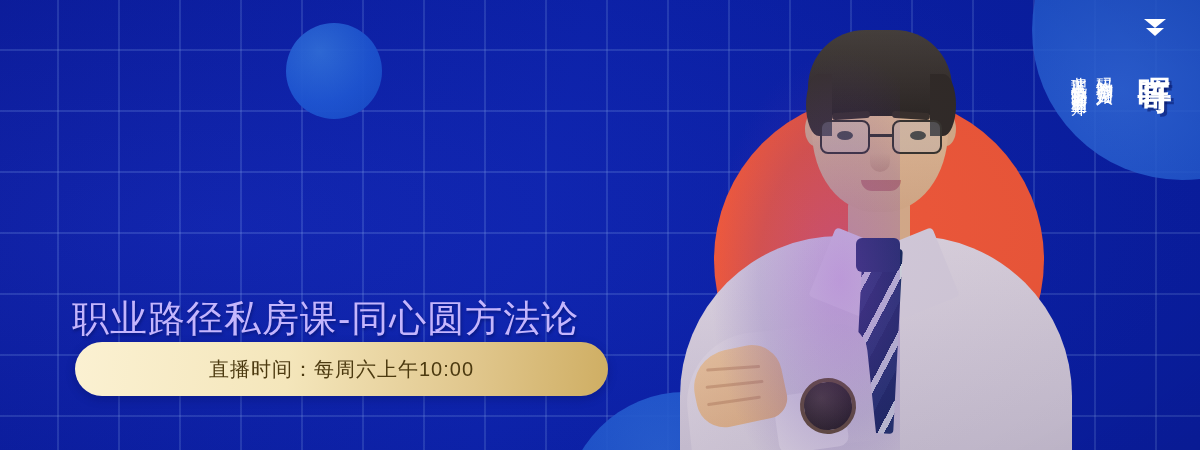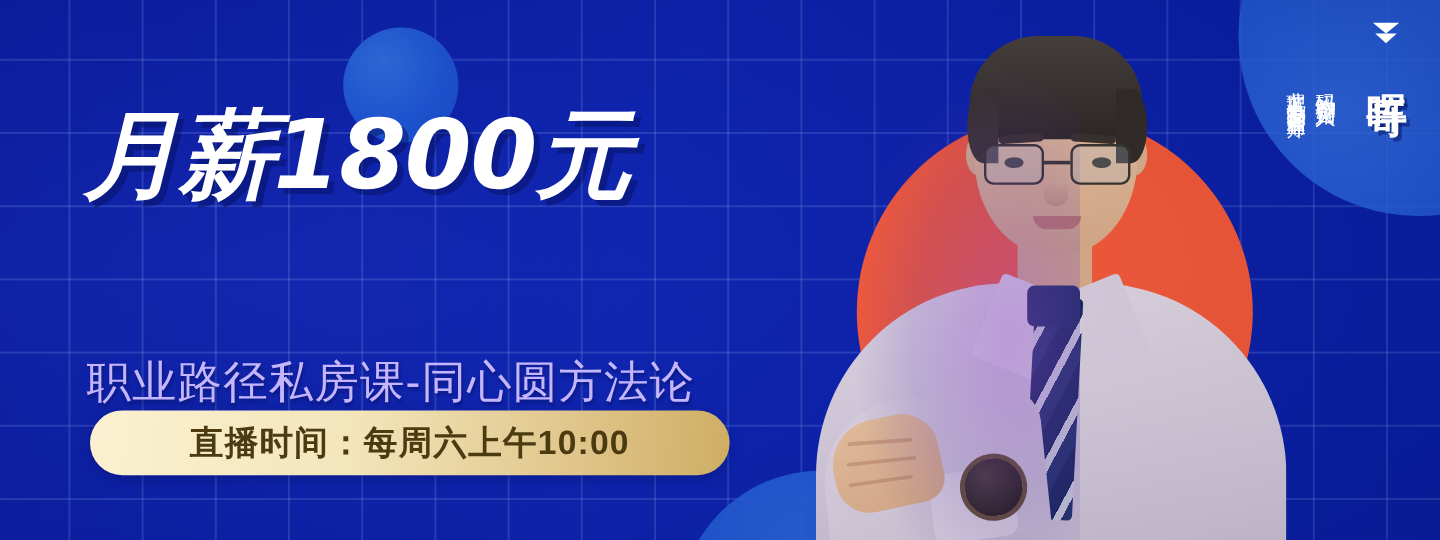--- a/index.html
+++ b/index.html
@@ -94,21 +94,21 @@
 
   
   .time-pill{
     position:absolute;left:75px;top:342px;width:533px;height:54px;
     border-radius:27px;
     background:linear-gradient(95deg,#FBF1D2 0%,#F4E6BB 40%,#E0C68C 75%,#CFAE63 100%);
     display:flex;align-items:center;justify-content:center;
     box-shadow:0 3px 10px rgba(4,12,70,.28);
   }
   .time-text{
-    color:#4C3A10;font-size:28px;font-weight:bold;letter-spacing:1px;white-space:nowrap;
+    color:#4C3A10;font-size:20px;font-weight:normal;letter-spacing:1px;white-space:nowrap;
   }
 
   
   .person{
     position:absolute;left:672px;top:0;width:400px;height:450px;
     overflow:hidden;
   }
   .p-shoulders{
     position:absolute;left:8px;top:236px;width:392px;height:240px;
     background:linear-gradient(180deg,#E6DCEA 0%,#DCD2E4 45%,#D2C8DE 100%);
@@ -260,21 +260,20 @@
       <div class="p-finger" style="left:12px;top:34px;width:58px;transform:rotate(6deg);"></div>
       <div class="p-finger" style="left:10px;top:50px;width:54px;transform:rotate(4deg);"></div>
     </div>
   </div>
 
   <div class="glow"></div>
   <div class="vignette"></div>
 
 
   <div class="headline">
-    <div class="hl-line hl-1">月薪1800元</div>
   </div>
 
   <div class="subtitle">职业路径私房课-同心圆方法论</div>
 
   <div class="time-pill">
     <span class="time-text">直播时间：每周六上午10:00</span>
   </div>
 
   <div class="vcol">
     <div class="v-credentials">

